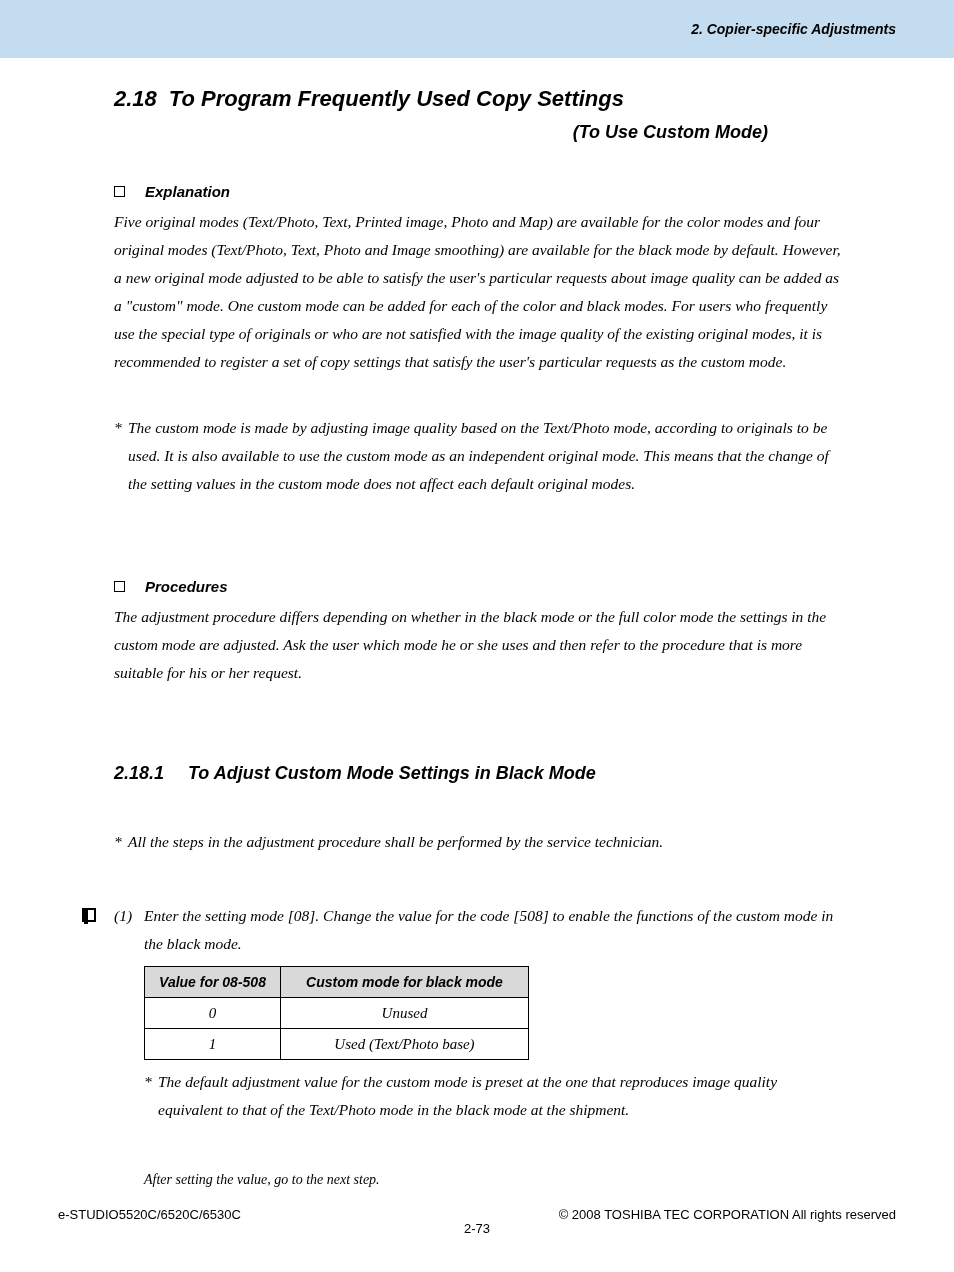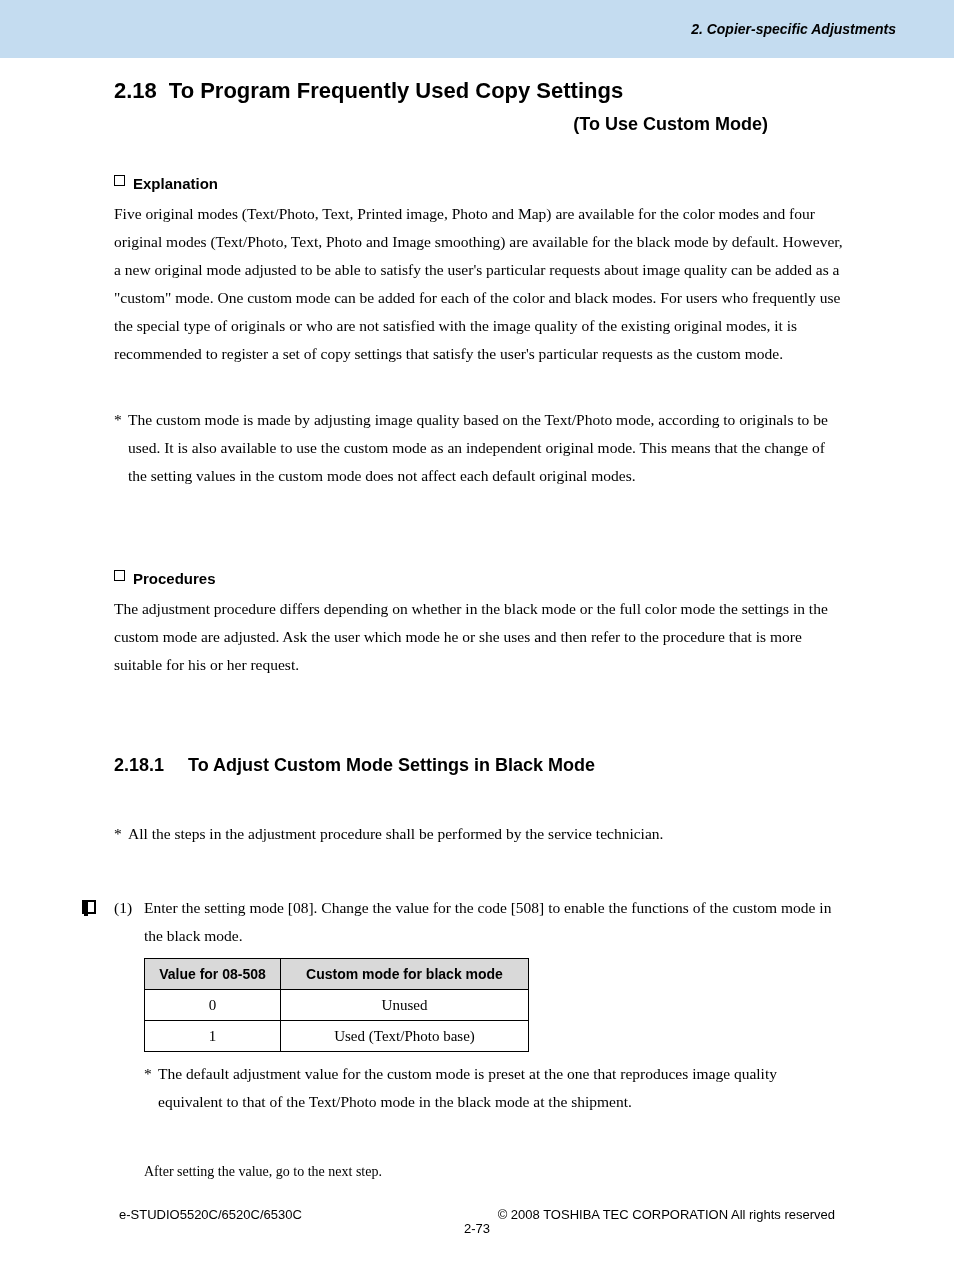--- a/index.html
+++ b/index.html
@@ -20,42 +20,43 @@
       justify-content: flex-end;
       padding-right: 58px;
     }
     .header-text {
       font-family: Arial, Helvetica, sans-serif;
       font-weight: bold;
       font-style: italic;
       font-size: 14px;
     }
     .content {
-      padding: 20px 110px 0 114px;
+      padding: 28px 110px 0 114px;
+      font-style: italic;
     }
     .h-title {
       font-family: Arial, Helvetica, sans-serif;
       font-weight: bold;
       font-size: 22px;
       display: flex;
       gap: 12px;
     }
     .subtitle {
       font-family: Arial, Helvetica, sans-serif;
       font-weight: bold;
       font-size: 18px;
       text-align: right;
       margin-top: 10px;
       margin-right: 76px;
     }
     .sect {
       margin-top: 40px;
       display: flex;
-      align-items: flex-start;
-      gap: 8px;
+      align-items: center;
+      gap: 20px;
     }
     .sect-procedures { margin-top: 80px; }
     .box-bullet {
       display: inline-block;
       width: 11px;
       height: 11px;
       border: 1.5px solid #000;
     }
     .sect-label {
       font-family: Arial, Helvetica, sans-serif;
@@ -147,21 +148,21 @@
     .footnote-block .star { width: 14px; flex-shrink: 0; }
     .after-note {
       margin-top: 42px;
       font-size: 14px;
     }
     .footer {
       position: absolute;
       bottom: 50px;
       left: 0;
       width: 100%;
-      padding: 0 119px;
+      padding: 0 58px;
       display: flex;
       justify-content: space-between;
       font-family: Arial, Helvetica, sans-serif;
       font-size: 13px;
     }
     .page-num {
       position: absolute;
       bottom: 36px;
       left: 0;
       width: 100%;

